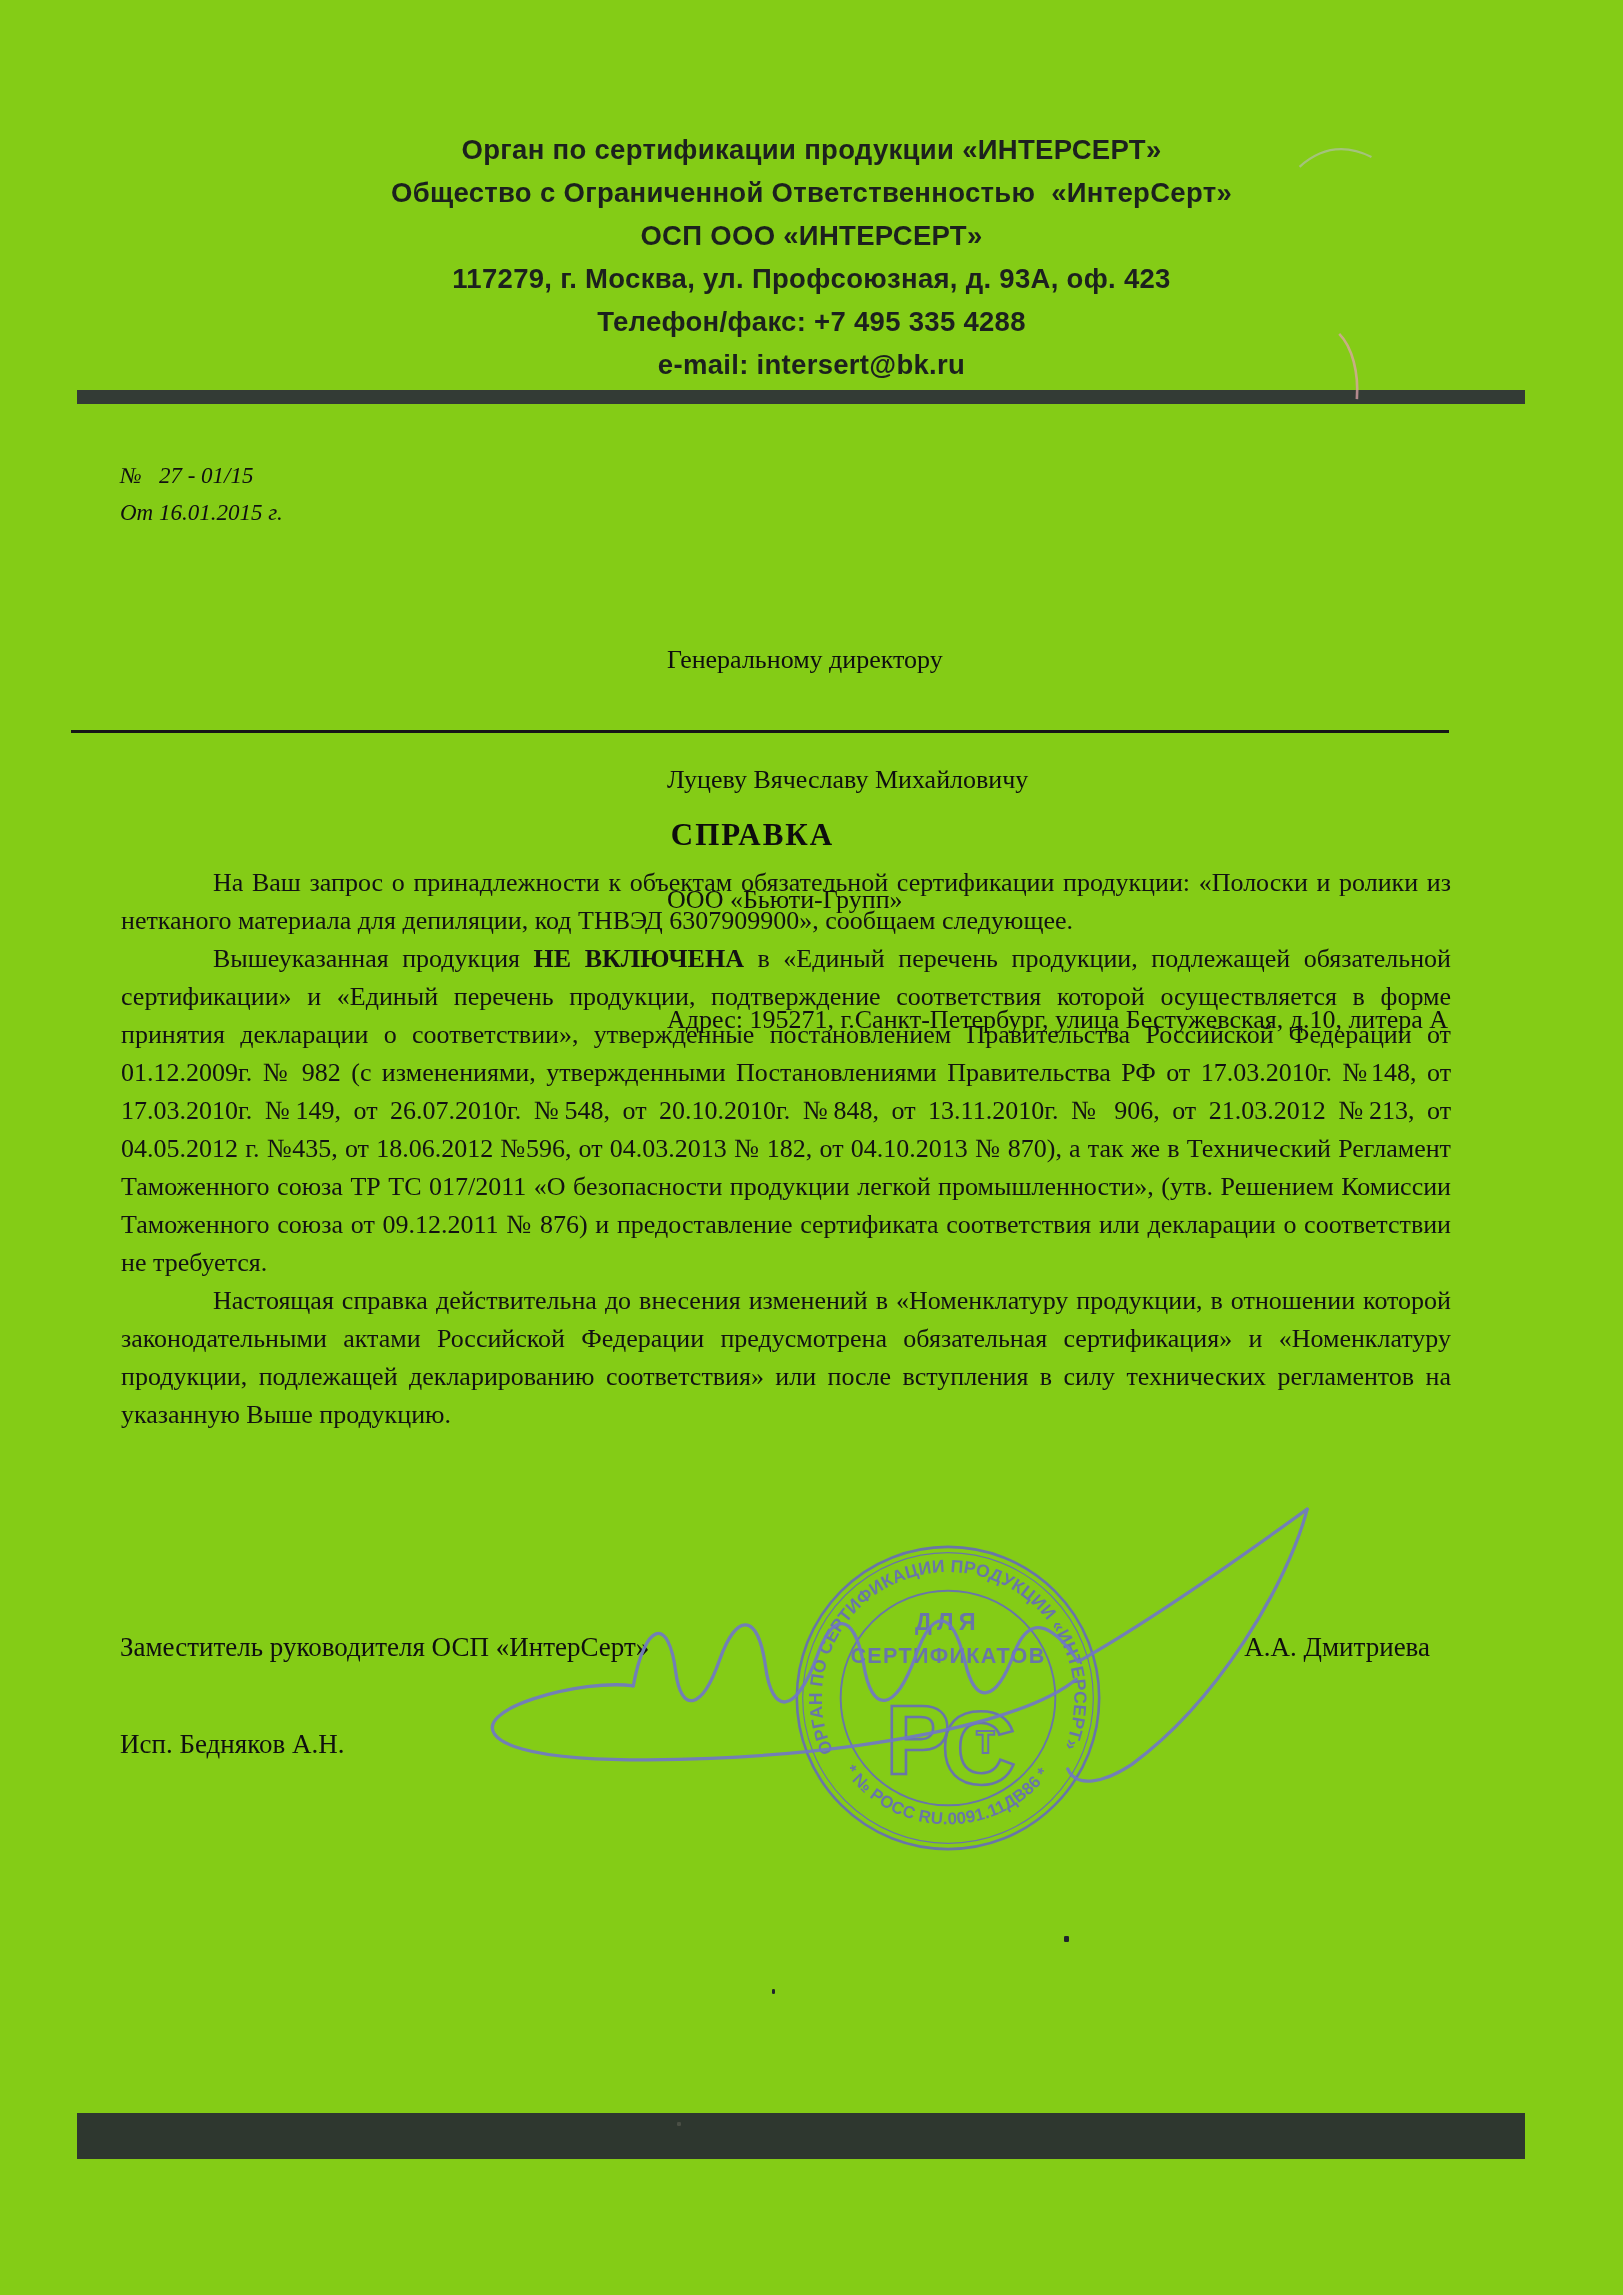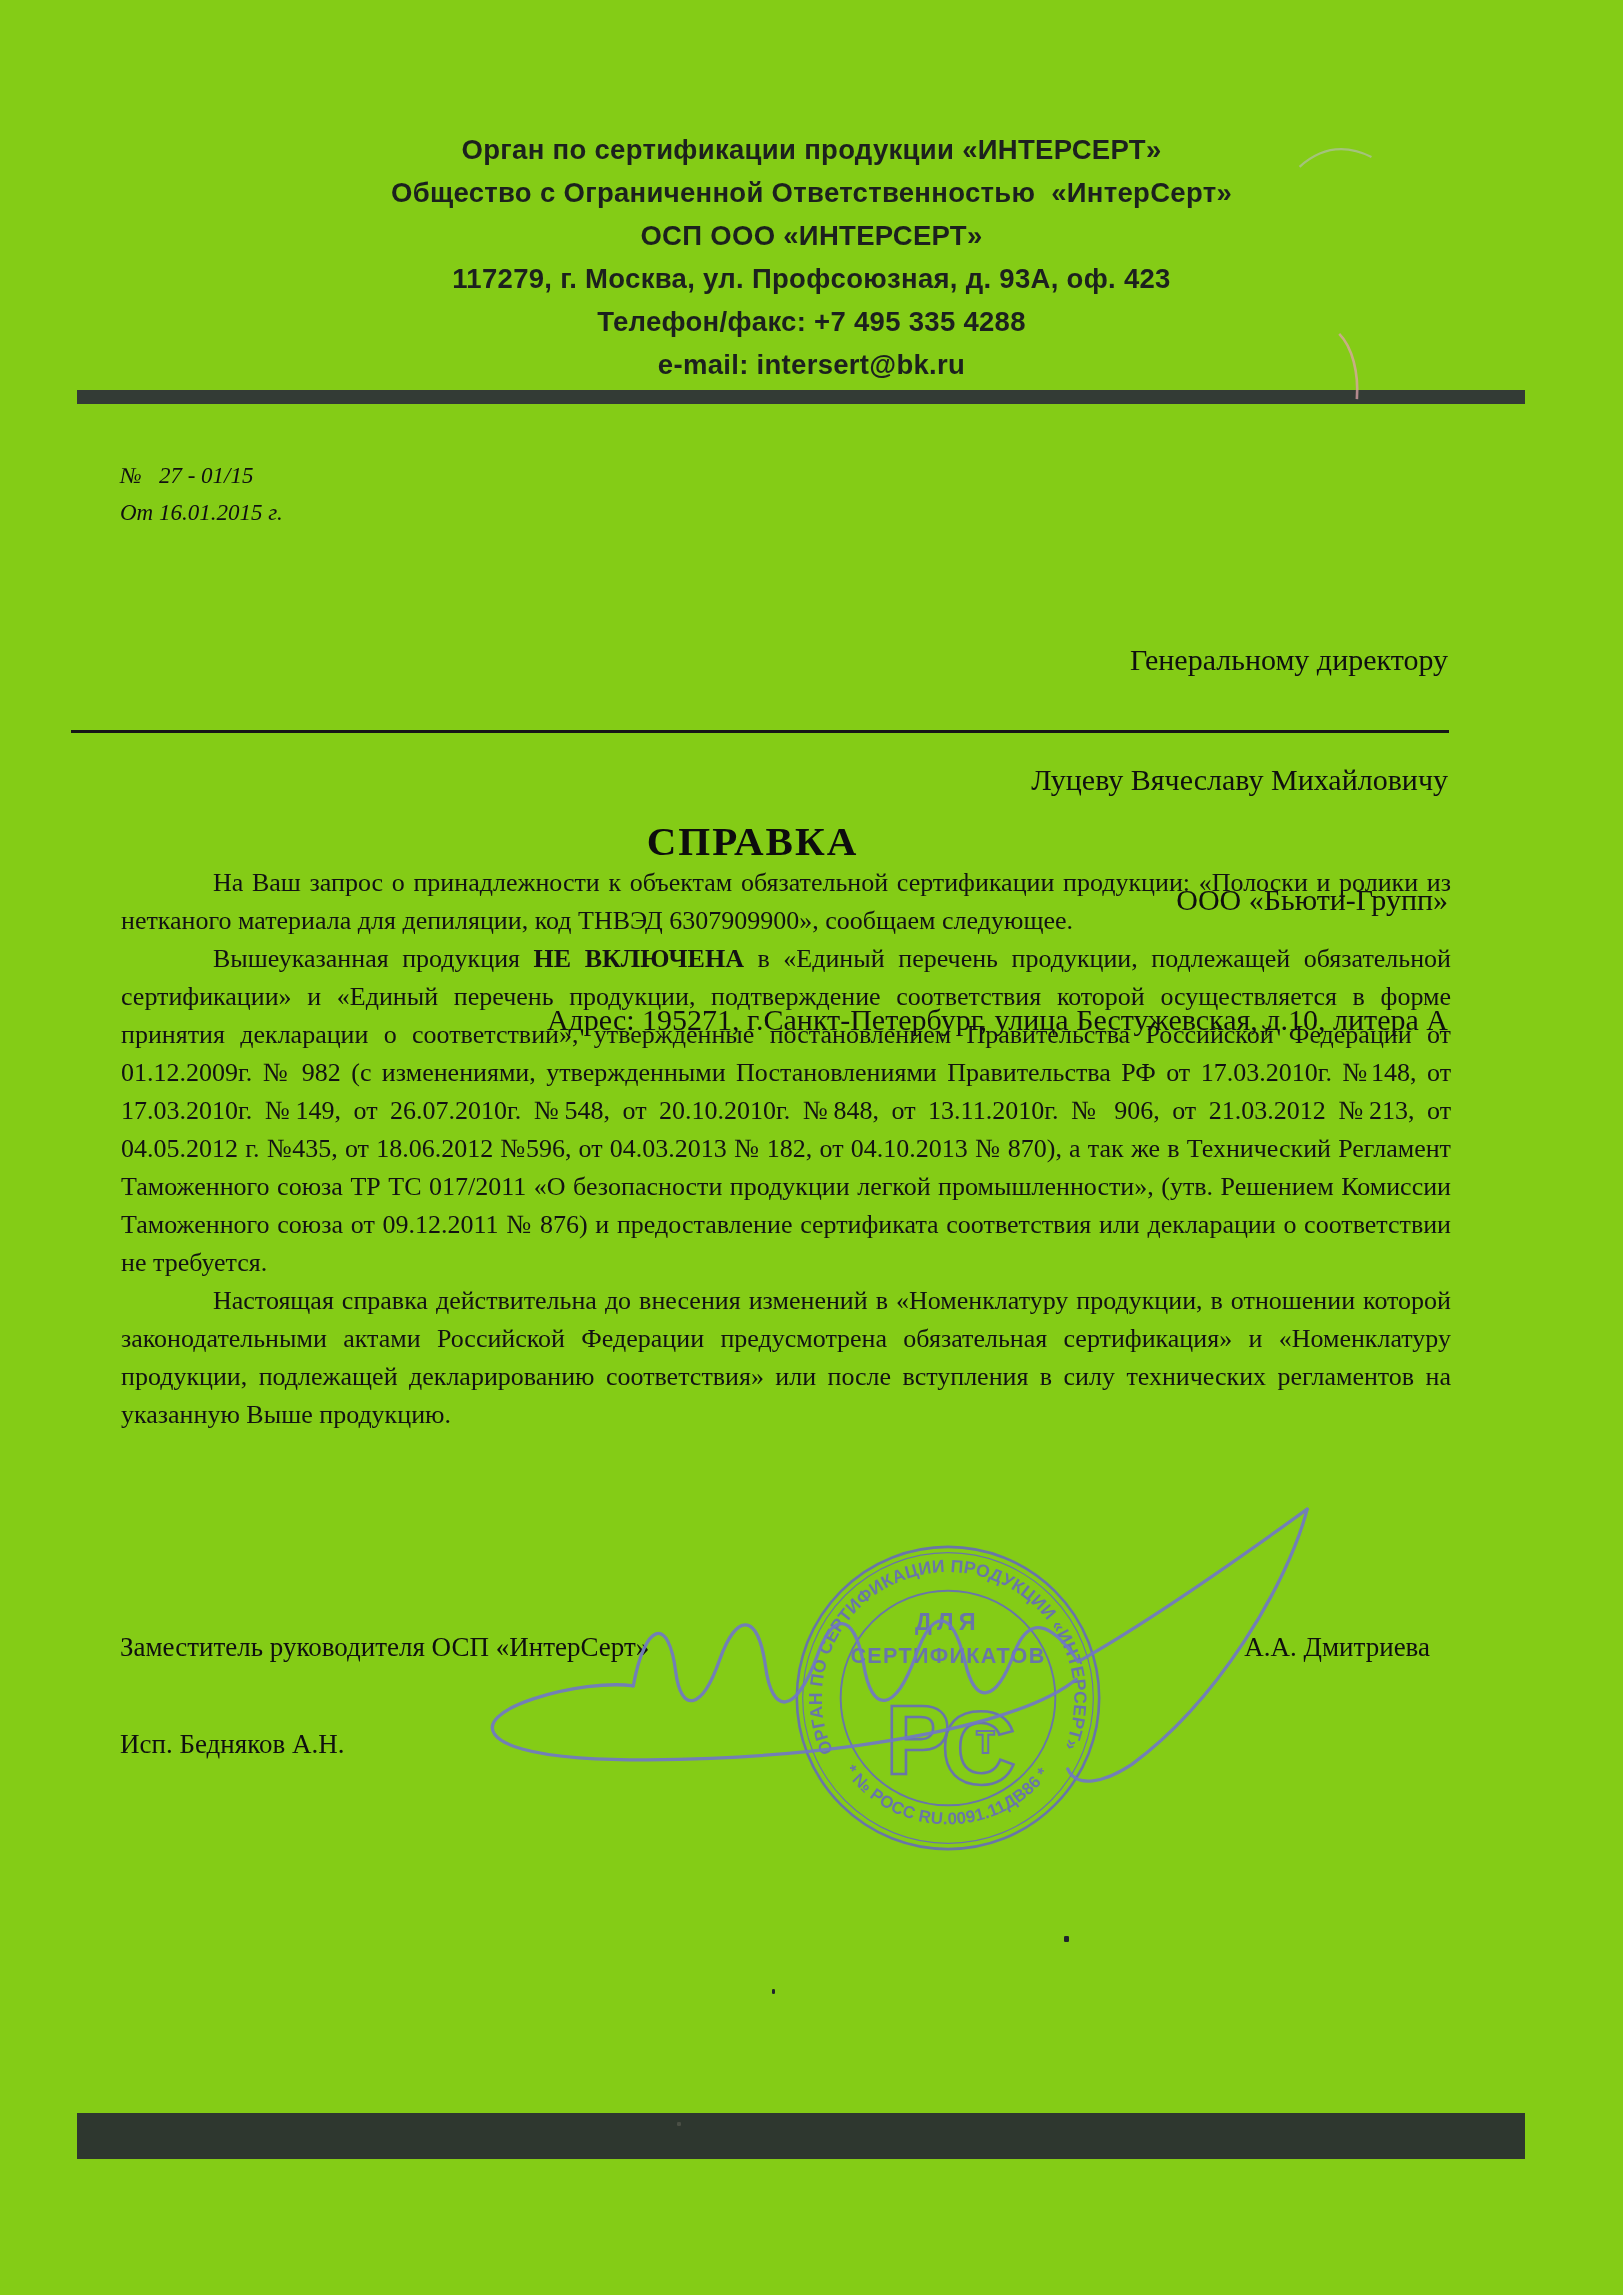--- a/index.html
+++ b/index.html
@@ -45,41 +45,41 @@
     font-size: 23px;
     line-height: 37px;
     color: #101010;
   }
   .ref div { white-space: pre; }
 
   
   .recipient {
     position: absolute;
     right: 175px; top: 560px;
-    text-align: right;
-    font-size: 30px;
+    text-align: left;
+    font-size: 26px;
     line-height: 40px;
     color: #0f0f0f;
     white-space: pre;
   }
   .addr-underline {
     position: absolute;
     left: 71px; top: 730px;
     width: 1378px; height: 3.3px;
     background: #161616;
   }
 
   
   .doc-title {
     position: absolute;
     left: 121px; top: 817px;
     width: 1263px;
     text-align: center;
     font-weight: bold;
-    font-size: 41px;
+    font-size: 31px;
     letter-spacing: 2px;
     color: #0d0d0d;
   }
   .body-text {
     position: absolute;
     left: 121px; top: 864px;
     width: 1330px;
     font-size: 26px;
     line-height: 38px;
     text-align: justify;

